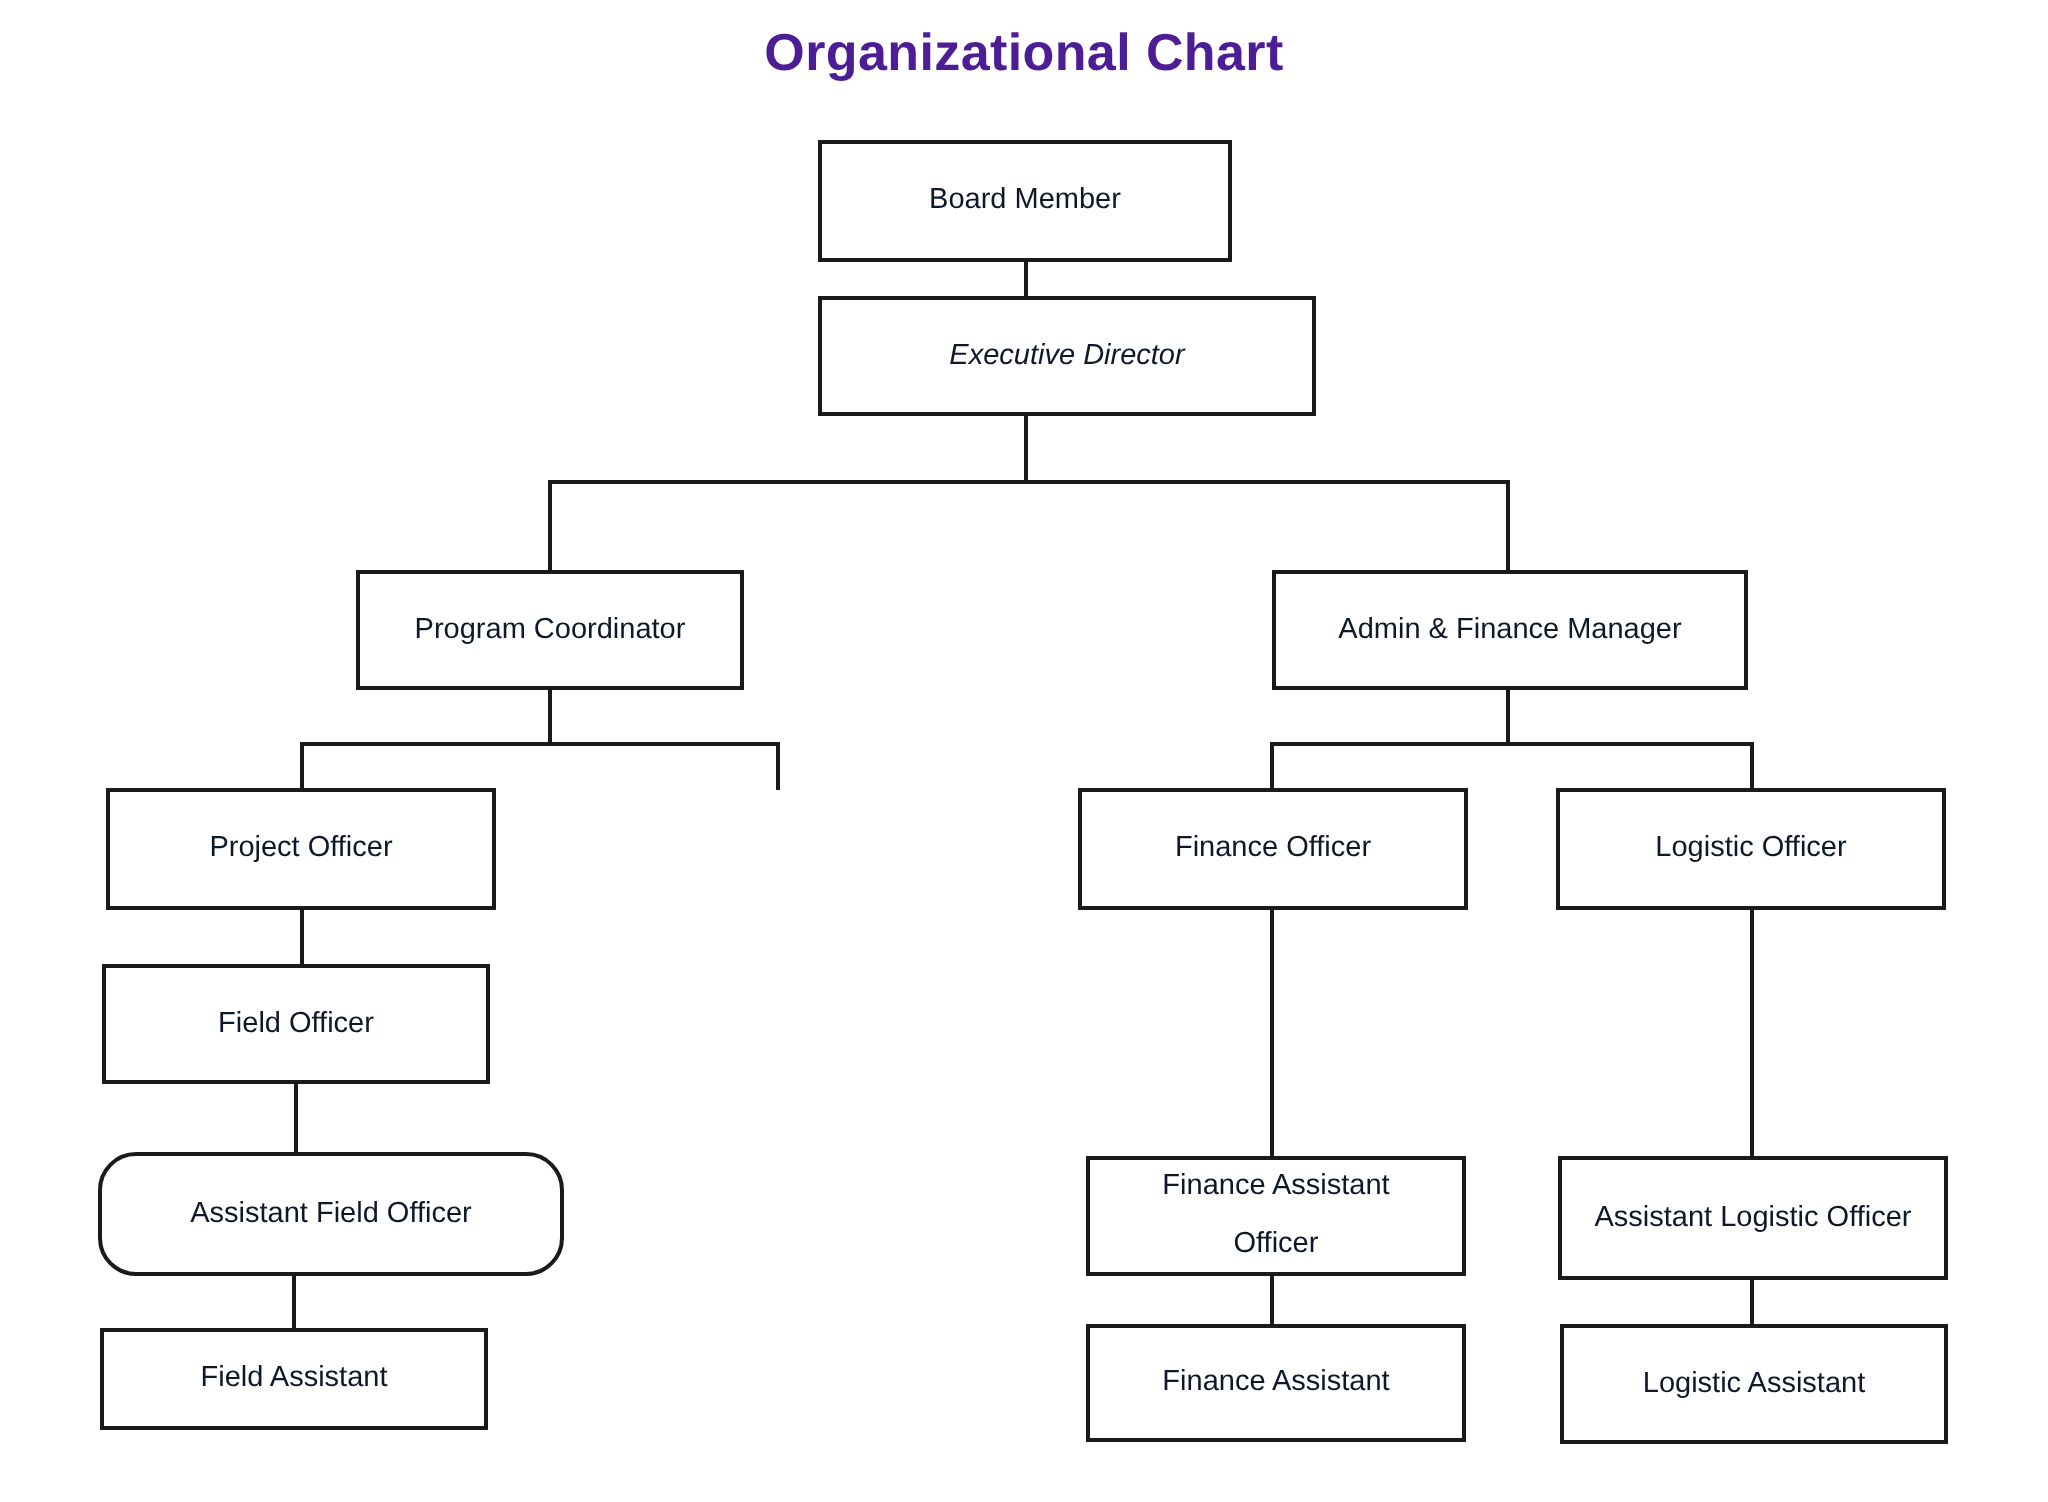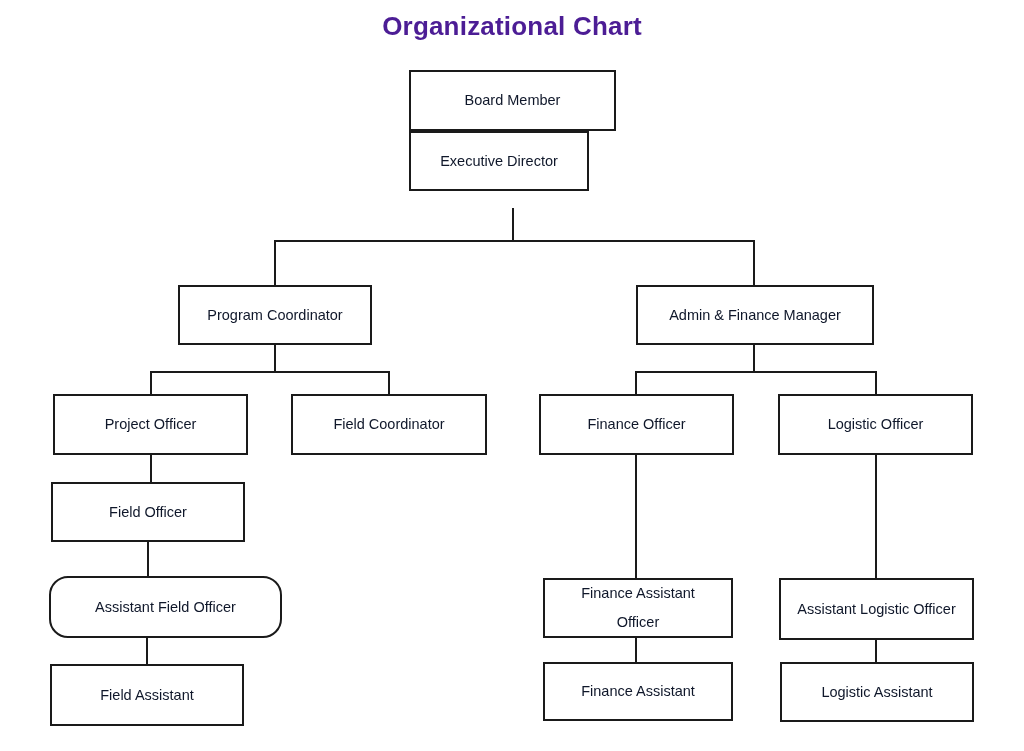--- a/index.html
+++ b/index.html
@@ -87,57 +87,54 @@
   <div class="conn v" style="left:635px; top:454px; height:125px;"></div>
   <div class="conn v" style="left:635px; top:638px; height:25px;"></div>
 
   <div class="conn v" style="left:875px; top:454px; height:125px;"></div>
   <div class="conn v" style="left:875px; top:639px; height:24px;"></div>
 
   <div class="node" style="left:409px; top:70px; width:207px; height:61px;">
     <span>Board Member</span>
   </div>
 
-  <div class="node" style="left:409px; top:131px; width:180px; height:60px;">
+  <div class="node" style="left:409px; top:148px; width:249px; height:60px;font-style:italic;">
     <span>Executive Director</span>
   </div>
 
   <div class="node" style="left:178px; top:285px; width:194px; height:60px;">
     <span>Program Coordinator</span>
   </div>
 
   <div class="node" style="left:636px; top:285px; width:238px; height:60px;">
     <span>Admin &amp; Finance Manager</span>
   </div>
 
   <div class="node" style="left:53px; top:394px; width:195px; height:61px;">
     <span>Project Officer</span>
   </div>
 
-  <div class="node" style="left:291px; top:394px; width:196px; height:61px;">
-    <span>Field Coordinator</span>
-  </div>
 
   <div class="node" style="left:539px; top:394px; width:195px; height:61px;">
     <span>Finance Officer</span>
   </div>
 
   <div class="node" style="left:778px; top:394px; width:195px; height:61px;">
     <span>Logistic Officer</span>
   </div>
 
   <div class="node" style="left:51px; top:482px; width:194px; height:60px;">
     <span>Field Officer</span>
   </div>
 
   <div class="node" style="left:49px; top:576px; width:233px; height:62px;border-radius:19px;">
     <span>Assistant Field Officer</span>
   </div>
 
-  <div class="node" style="left:50px; top:664px; width:194px; height:62px;">
+  <div class="node" style="left:50px; top:664px; width:194px; height:51px;">
     <span>Field Assistant</span>
   </div>
 
   <div class="node two-line" style="left:543px; top:578px; width:190px; height:60px;">
     <span>
       <span>Finance Assistant</span><br>
       <span>Officer</span>
     </span>
   </div>
 

